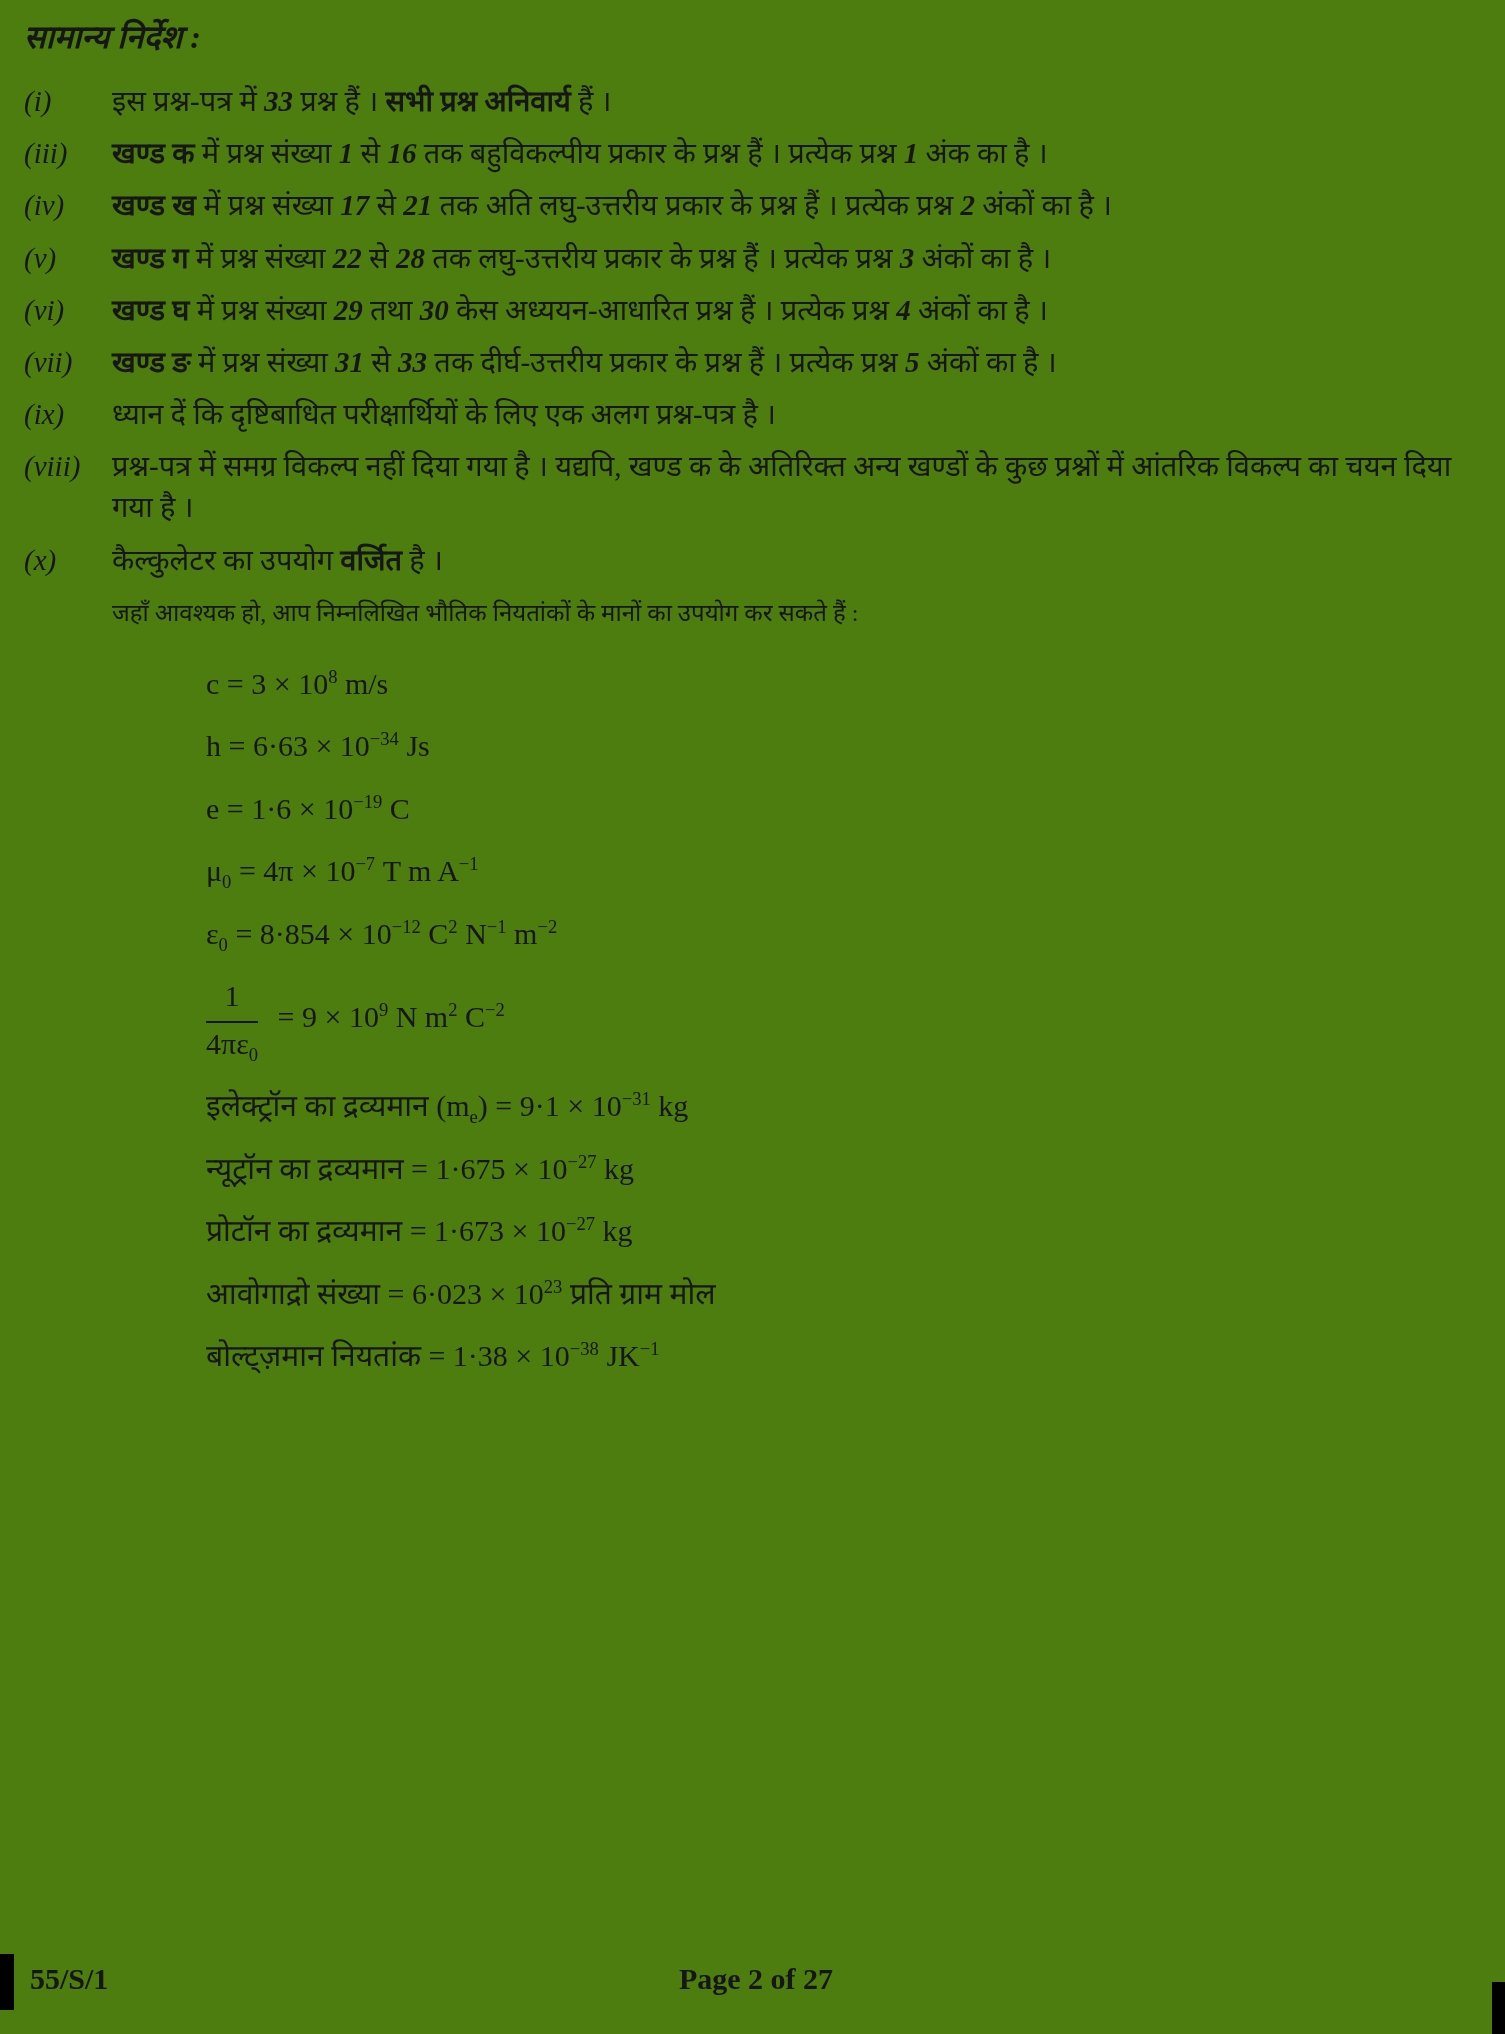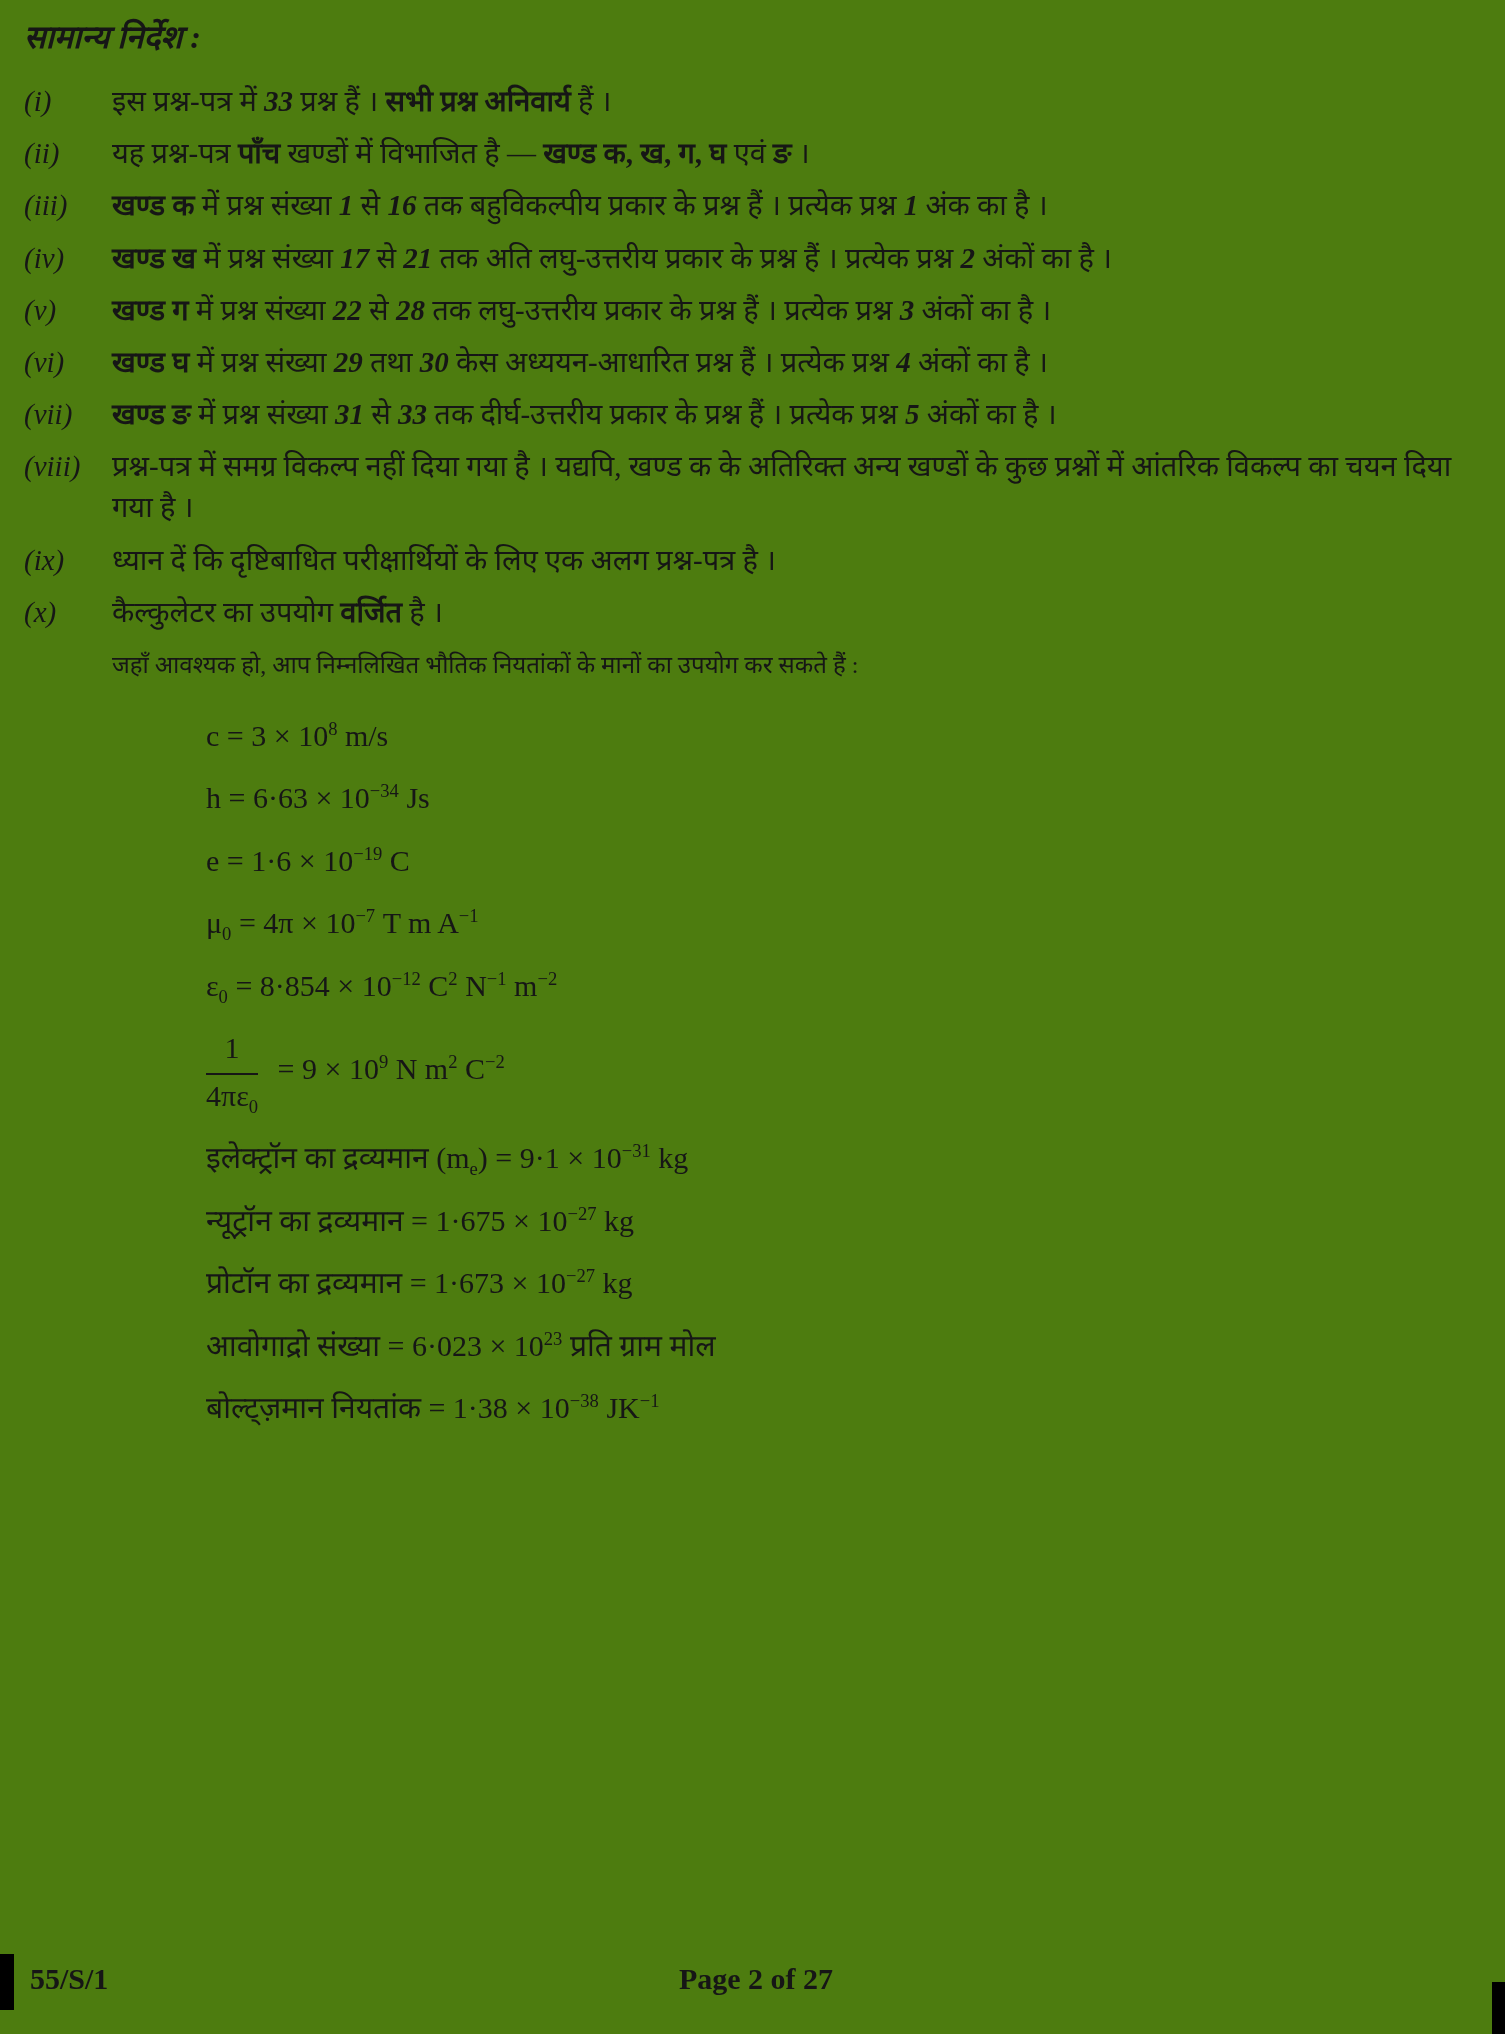--- a/index.html
+++ b/index.html
@@ -41,50 +41,46 @@
 
   <div class="heading">सामान्य निर्देश :</div>
 
 
   <div id="instructions-list">
       <div class="instr-row">
         <span class="instr-num">(i)</span>
         <span class="instr-text"><span class="seg-n">इस प्रश्न-पत्र में </span><span class="seg-bi">33</span><span class="seg-n"> प्रश्न हैं । </span><span class="seg-b">सभी प्रश्न अनिवार्य</span><span class="seg-n"> हैं ।</span></span>
       </div>
       <div class="instr-row">
-        <span class="instr-num">(ii)</span>
-        <span class="instr-text"><span class="seg-n">यह प्रश्न-पत्र </span><span class="seg-b">पाँच</span><span class="seg-n"> खण्डों में विभाजित है — </span><span class="seg-b">खण्ड क, ख, ग, घ</span><span class="seg-n"> एवं </span><span class="seg-b">ङ</span><span class="seg-n"> ।</span></span>
-      </div>
-      <div class="instr-row">
         <span class="instr-num">(iii)</span>
         <span class="instr-text"><span class="seg-b">खण्ड क</span><span class="seg-n"> में प्रश्न संख्या </span><span class="seg-bi">1</span><span class="seg-n"> से </span><span class="seg-bi">16</span><span class="seg-n"> तक बहुविकल्पीय प्रकार के प्रश्न हैं । प्रत्येक प्रश्न </span><span class="seg-bi">1</span><span class="seg-n"> अंक का है ।</span></span>
       </div>
       <div class="instr-row">
         <span class="instr-num">(iv)</span>
         <span class="instr-text"><span class="seg-b">खण्ड ख</span><span class="seg-n"> में प्रश्न संख्या </span><span class="seg-bi">17</span><span class="seg-n"> से </span><span class="seg-bi">21</span><span class="seg-n"> तक अति लघु-उत्तरीय प्रकार के प्रश्न हैं । प्रत्येक प्रश्न </span><span class="seg-bi">2</span><span class="seg-n"> अंकों का है ।</span></span>
       </div>
       <div class="instr-row">
         <span class="instr-num">(v)</span>
         <span class="instr-text"><span class="seg-b">खण्ड ग</span><span class="seg-n"> में प्रश्न संख्या </span><span class="seg-bi">22</span><span class="seg-n"> से </span><span class="seg-bi">28</span><span class="seg-n"> तक लघु-उत्तरीय प्रकार के प्रश्न हैं । प्रत्येक प्रश्न </span><span class="seg-bi">3</span><span class="seg-n"> अंकों का है ।</span></span>
       </div>
       <div class="instr-row">
         <span class="instr-num">(vi)</span>
         <span class="instr-text"><span class="seg-b">खण्ड घ</span><span class="seg-n"> में प्रश्न संख्या </span><span class="seg-bi">29</span><span class="seg-n"> तथा </span><span class="seg-bi">30</span><span class="seg-n"> केस अध्ययन-आधारित प्रश्न हैं । प्रत्येक प्रश्न </span><span class="seg-bi">4</span><span class="seg-n"> अंकों का है ।</span></span>
       </div>
       <div class="instr-row">
         <span class="instr-num">(vii)</span>
         <span class="instr-text"><span class="seg-b">खण्ड ङ</span><span class="seg-n"> में प्रश्न संख्या </span><span class="seg-bi">31</span><span class="seg-n"> से </span><span class="seg-bi">33</span><span class="seg-n"> तक दीर्घ-उत्तरीय प्रकार के प्रश्न हैं । प्रत्येक प्रश्न </span><span class="seg-bi">5</span><span class="seg-n"> अंकों का है ।</span></span>
       </div>
       <div class="instr-row">
+        <span class="instr-num">(ix)</span>
+        <span class="instr-text"><span class="seg-n">ध्यान दें कि दृष्टिबाधित परीक्षार्थियों के लिए एक अलग प्रश्न-पत्र है ।</span></span>
+      </div>
+      <div class="instr-row">
         <span class="instr-num">(viii)</span>
         <span class="instr-text"><span class="seg-n">प्रश्न-पत्र में समग्र विकल्प नहीं दिया गया है । यद्यपि, खण्ड क के अतिरिक्त अन्य खण्डों के कुछ प्रश्नों में आंतरिक विकल्प का चयन दिया गया है ।</span></span>
-      </div>
-      <div class="instr-row">
-        <span class="instr-num">(ix)</span>
-        <span class="instr-text"><span class="seg-n">ध्यान दें कि दृष्टिबाधित परीक्षार्थियों के लिए एक अलग प्रश्न-पत्र है ।</span></span>
       </div>
       <div class="instr-row">
         <span class="instr-num">(x)</span>
         <span class="instr-text"><span class="seg-n">कैल्कुलेटर का उपयोग </span><span class="seg-b">वर्जित</span><span class="seg-n"> है ।</span></span>
       </div>
     </div>
 
   <div class="note">जहाँ आवश्यक हो, आप निम्नलिखित भौतिक नियतांकों के मानों का उपयोग कर सकते हैं :</div>
 
   <div id="constants-list" class="constants">

